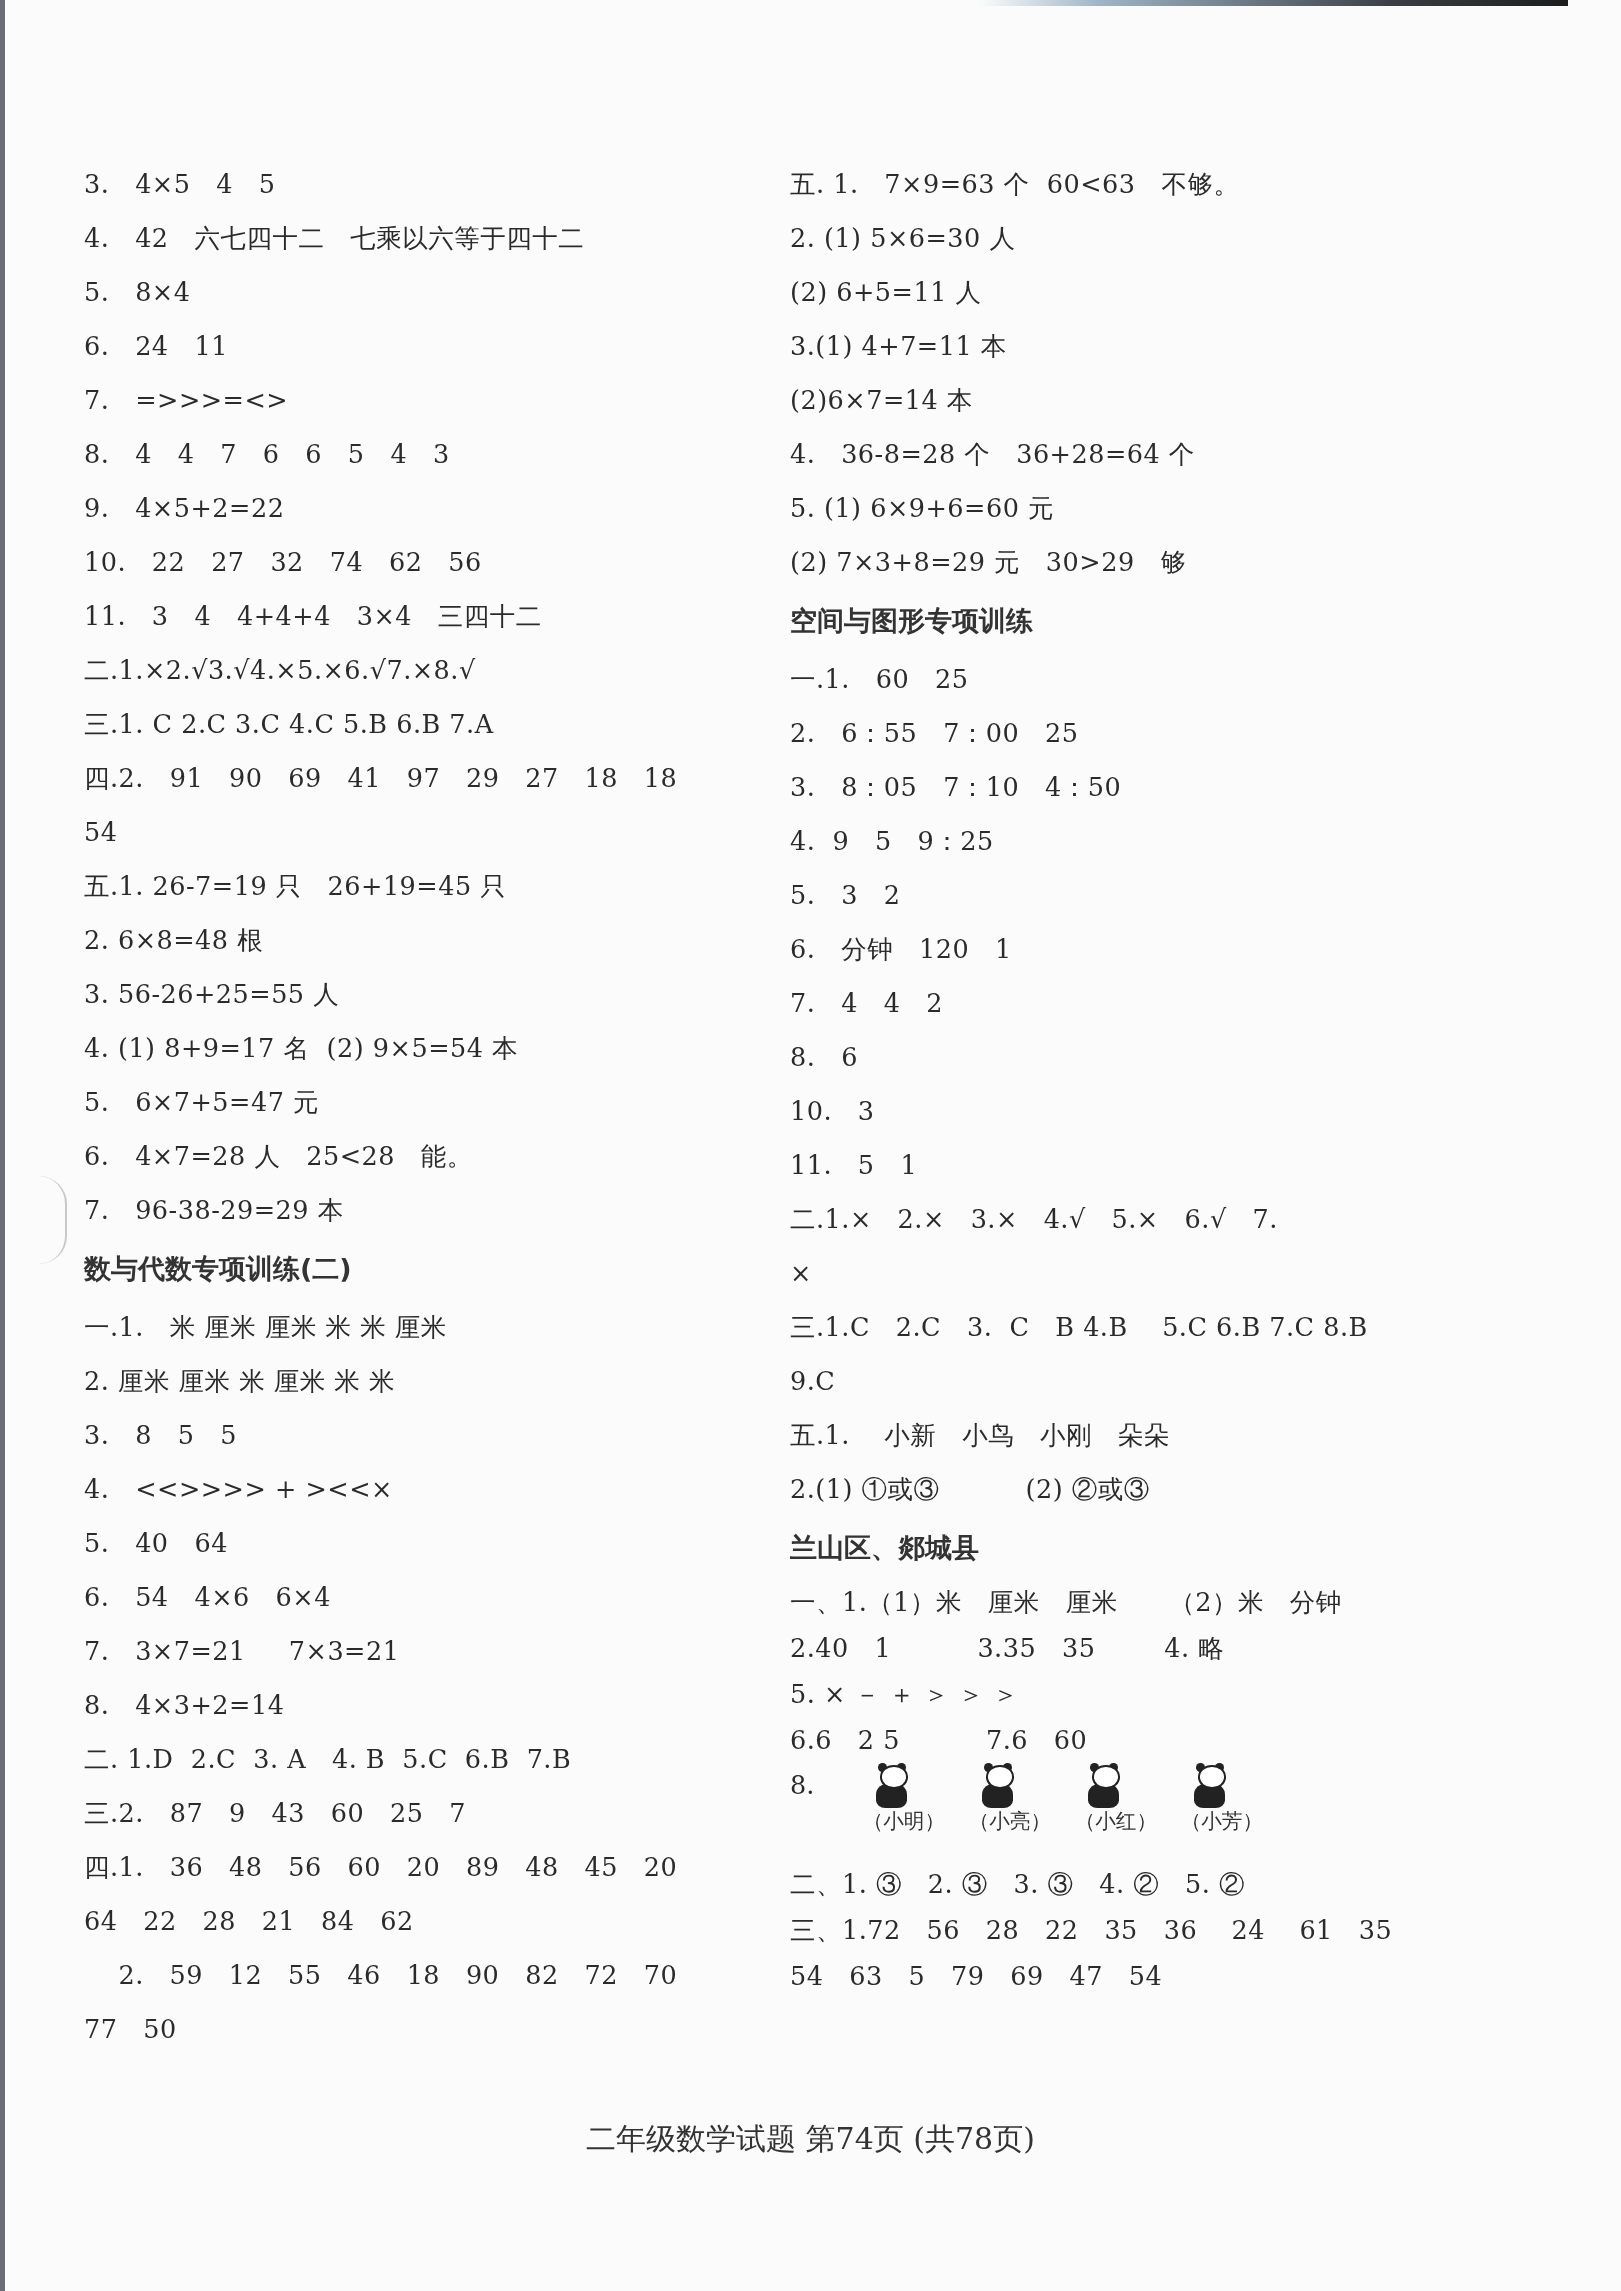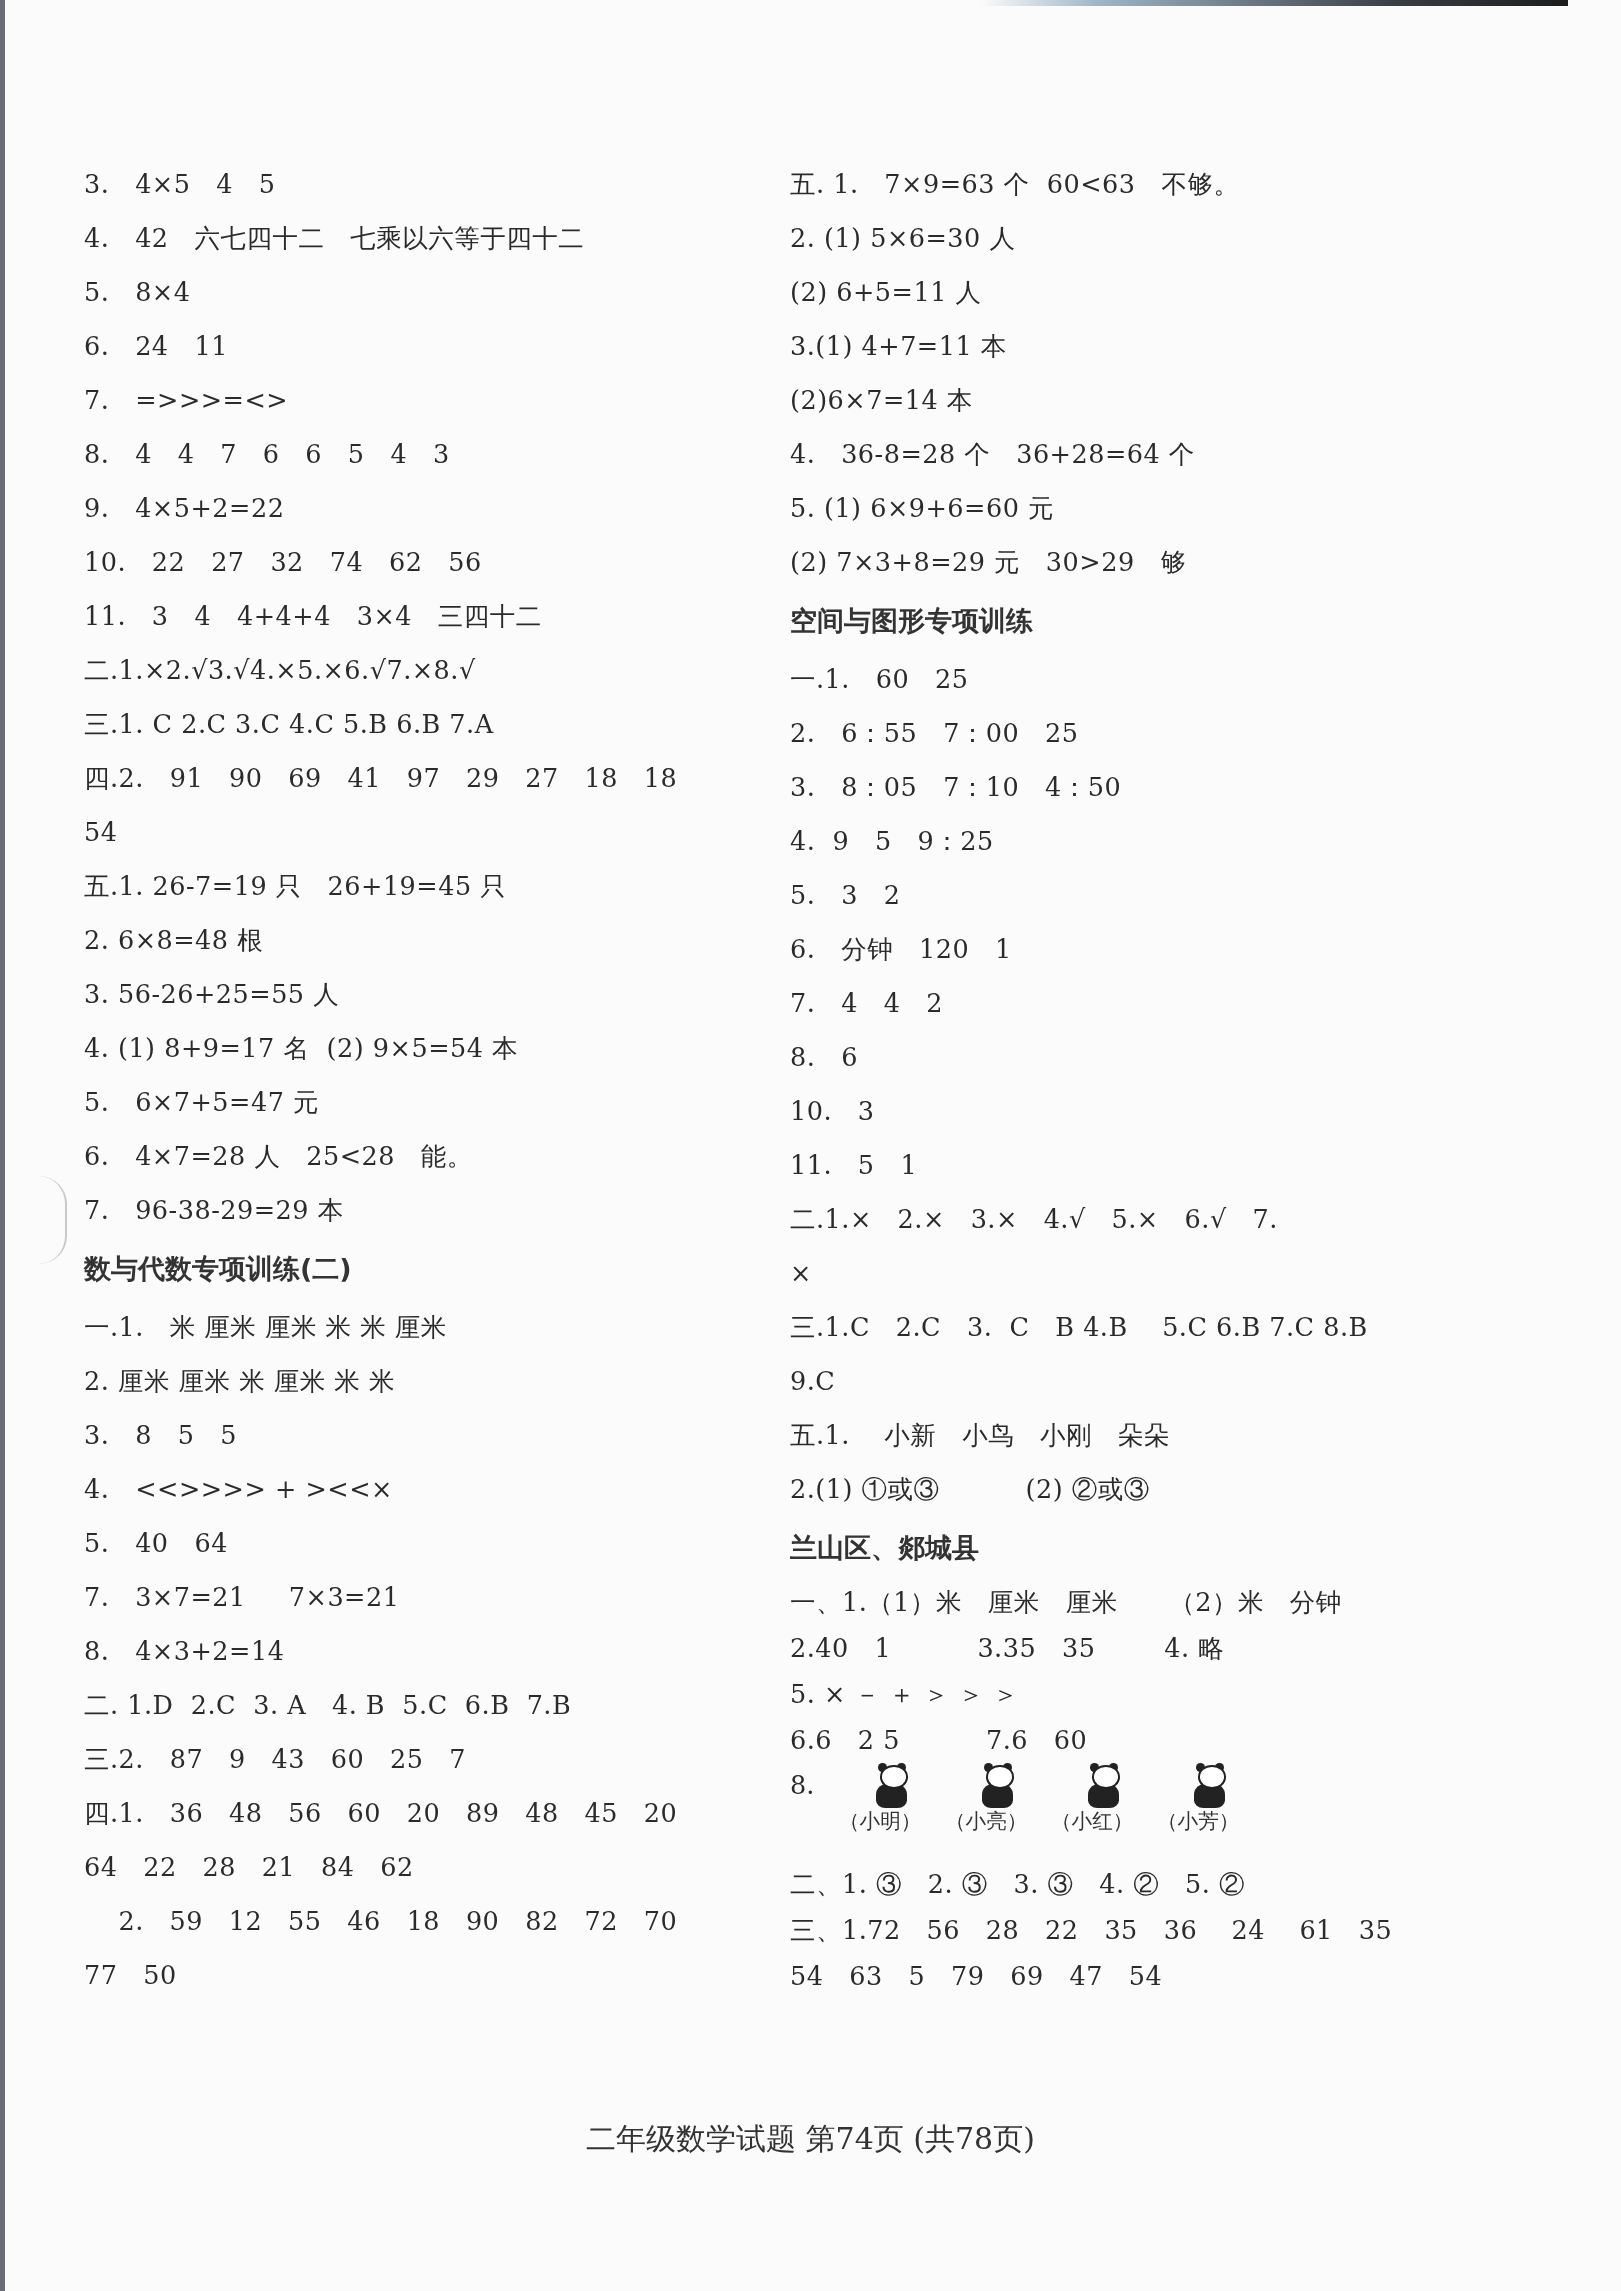--- a/index.html
+++ b/index.html
@@ -22,21 +22,21 @@
     letter-spacing: 0.5px;
   }
   .line.tight { height: 46px; line-height: 46px; }
   .heading {
     font-family: "DejaVu Sans", "Liberation Sans", sans-serif;
     font-weight: bold; font-size: 27px; height: 63px; line-height: 63px;
     color: #333;
   }
   .pandas { display: flex; gap: 0; height: 98px; align-items: flex-start; }
   .pandas .num { font-size: 25.5px; width: 49px; line-height: 45px; }
-  .panda { width: 106px; text-align: left; }
+  .panda { width: 106px; text-align: right; }
   .panda .glyph { width: 39px; height: 43px; margin: 2px auto 0; position: relative; }
   .panda .head { position: absolute; left: 7.8px; top: 0; width: 23.5px; height: 19.6px; border-radius: 50%;
     background: #fff; border: 2px solid #222; }
   .panda .ear1, .panda .ear2 { position: absolute; top: -2px; width: 8.8px; height: 8.8px; border-radius: 50%; background: #222; }
   .panda .ear1 { left: 5.9px; } .panda .ear2 { right: 5.9px; }
   .panda .body { position: absolute; left: 3.9px; top: 17.6px; width: 31px; height: 25.5px; border-radius: 45% 45% 30% 30%; background: #222; }
   .panda .cap { font-family: "DejaVu Sans", "Liberation Sans", sans-serif; font-size: 20.6px; color: #333; line-height: 27.4px; }
   .footer {
     position: absolute; top: 2119px; left: 0; width: 1621px; text-align: center;
     font-size: 30px; color: #333;
@@ -72,20 +72,21 @@
       <div class="line">6.   4×7=28 人   25&lt;28   能。</div>
       <div class="line">7.   96-38-29=29 本</div>
     </div>
   <div class="heading">数与代数专项训练(二)</div>
   <div id="left-b">
       <div class="line">一.1.   米 厘米 厘米 米 米 厘米</div>
       <div class="line">2. 厘米 厘米 米 厘米 米 米</div>
       <div class="line">3.   8   5   5</div>
       <div class="line">4.   &lt;&lt;&gt;&gt;&gt;&gt; + &gt;&lt;&lt;×</div>
       <div class="line">5.   40   64</div>
+      <div class="line">6.   54   4×6   6×4</div>
       <div class="line">7.   3×7=21     7×3=21</div>
       <div class="line">8.   4×3+2=14</div>
       <div class="line">二. 1.D  2.C  3. A   4. B  5.C  6.B  7.B</div>
       <div class="line">三.2.   87   9   43   60   25   7</div>
       <div class="line">四.1.   36   48   56   60   20   89   48   45   20</div>
       <div class="line">64   22   28   21   84   62</div>
       <div class="line">    2.   59   12   55   46   18   90   82   72   70</div>
       <div class="line">77   50</div>
     </div>
 </div>

